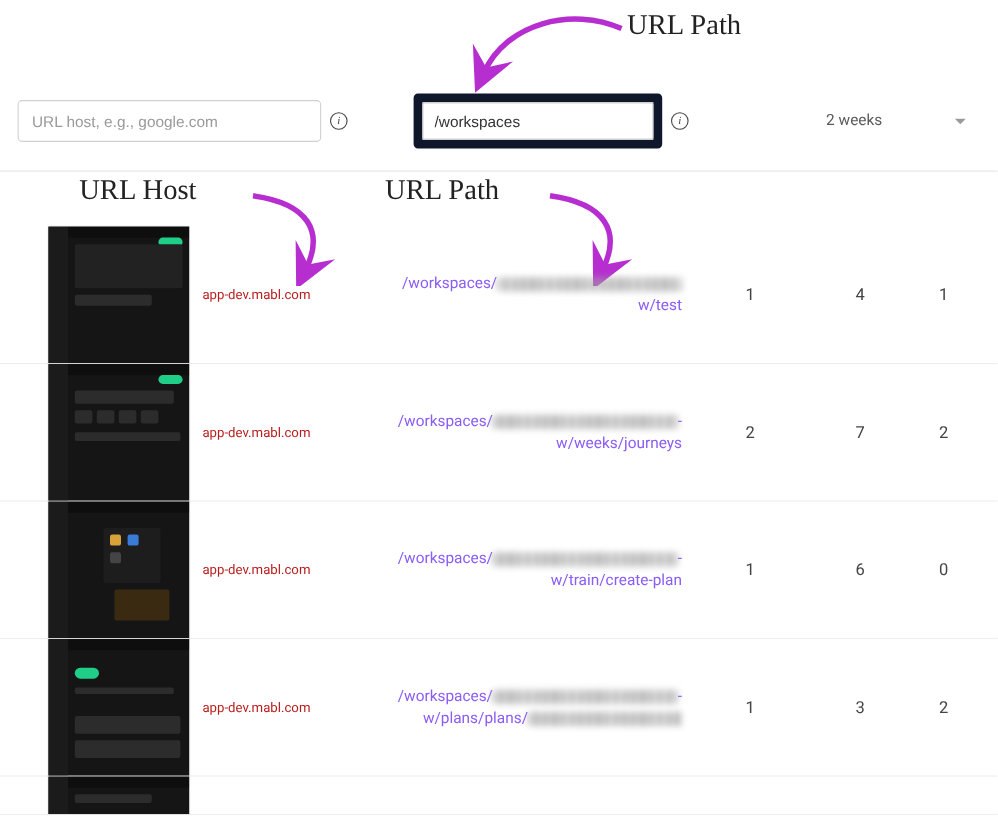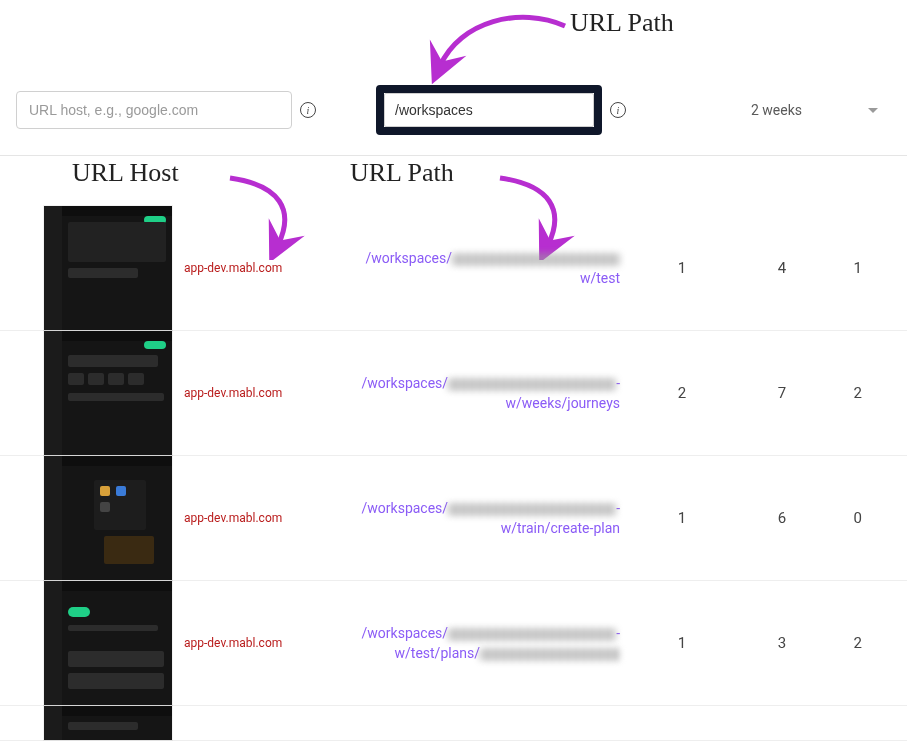--- a/index.html
+++ b/index.html
@@ -275,21 +275,21 @@
       <div class="dots"><span></span><span></span><span></span></div>
       <div class="sidebar"></div>
         <div class="topbar"></div>
       <div class="blk" style="left:24px; top:26px; width:22px; height:10px; background:#1fcf87; border-radius:5px;"></div>
       <div class="blk" style="left:24px; top:44px; width:90px; height:6px;"></div>
       <div class="blk" style="left:24px; top:70px; width:96px; height:16px;"></div>
       <div class="blk" style="left:24px; top:92px; width:96px; height:16px;"></div>
     </div>
     <div class="host-cell">app-dev.mabl.com</div>
     <div class="path-cell">
-      <span>/workspaces/</span><span class="redact"></span>-<br><span>w/test/plans/</span><span class="redact" style="width:140px;"></span>
+      <span>/workspaces/</span><span class="redact"></span>-<br><span>w/plans/plans/</span><span class="redact" style="width:140px;"></span>
     </div>
     <div class="num-cell">1</div>
     <div class="num-cell">3</div>
     <div class="num-cell last">2</div>
   </div>
 
   <div class="row partial-row">
     <div class="thumb">
       <div class="dots"><span></span><span></span><span></span></div>
       <div class="sidebar"></div>

